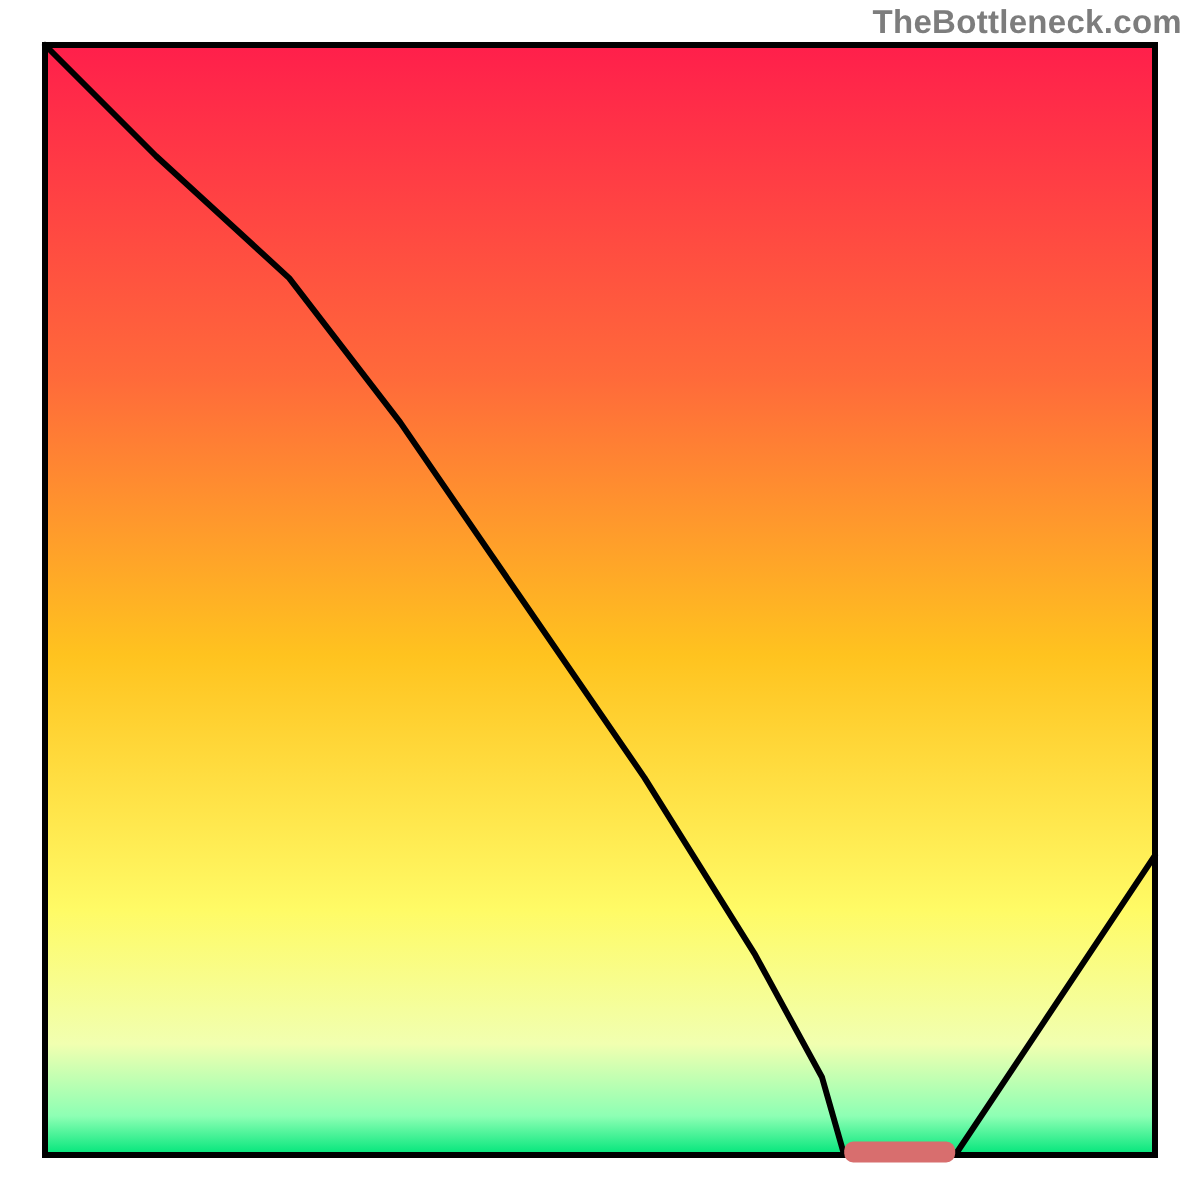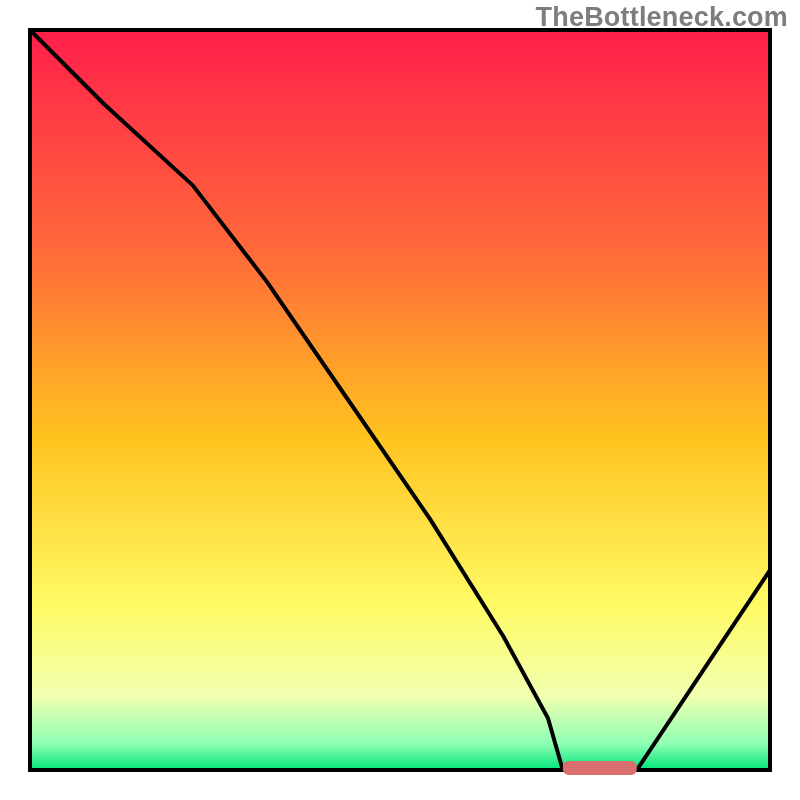--- a/index.html
+++ b/index.html
@@ -12,21 +12,21 @@
   }
   .wrap {
     position: relative;
     width: 800px;
     height: 800px;
   }
   .watermark {
     position: absolute;
     top: 2px;
     right: 12px;
-    font-size: 27px;
+    font-size: 22px;
     font-weight: 600;
     color: #7d7d7d;
     font-family: Arial, sans-serif;
     letter-spacing: 0.2px;
   }
   svg {
     display: block;
   }
 </style>
 </head>

